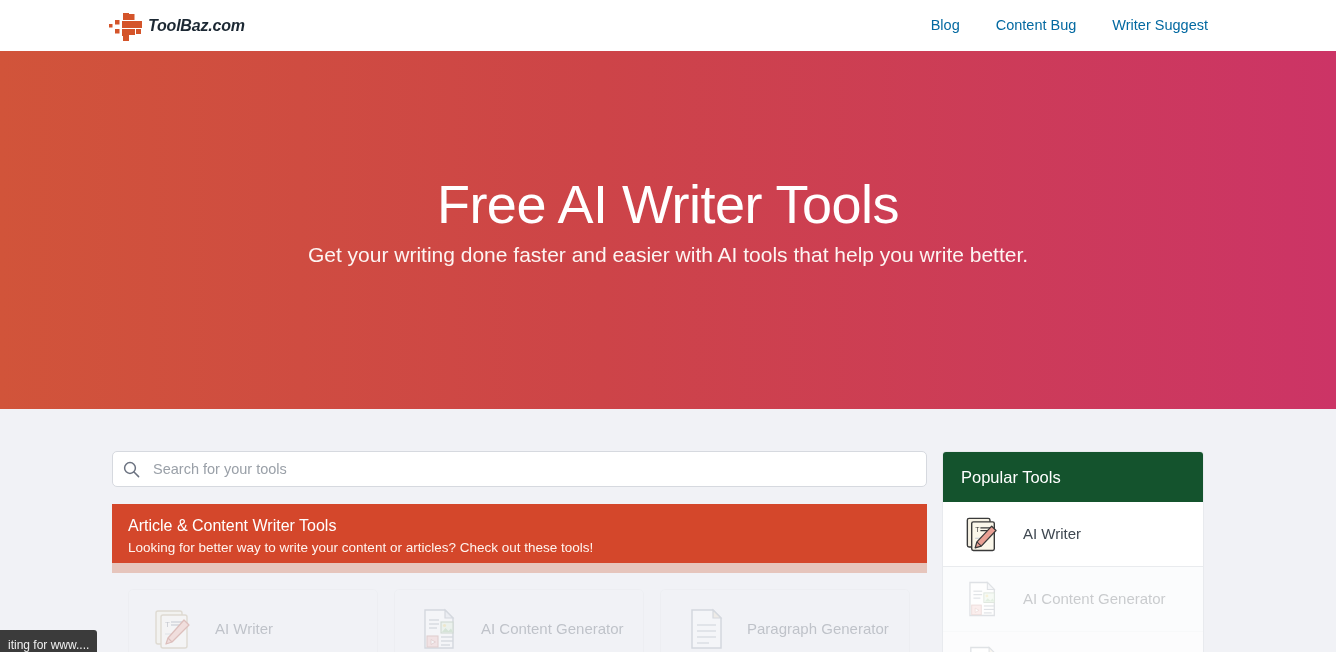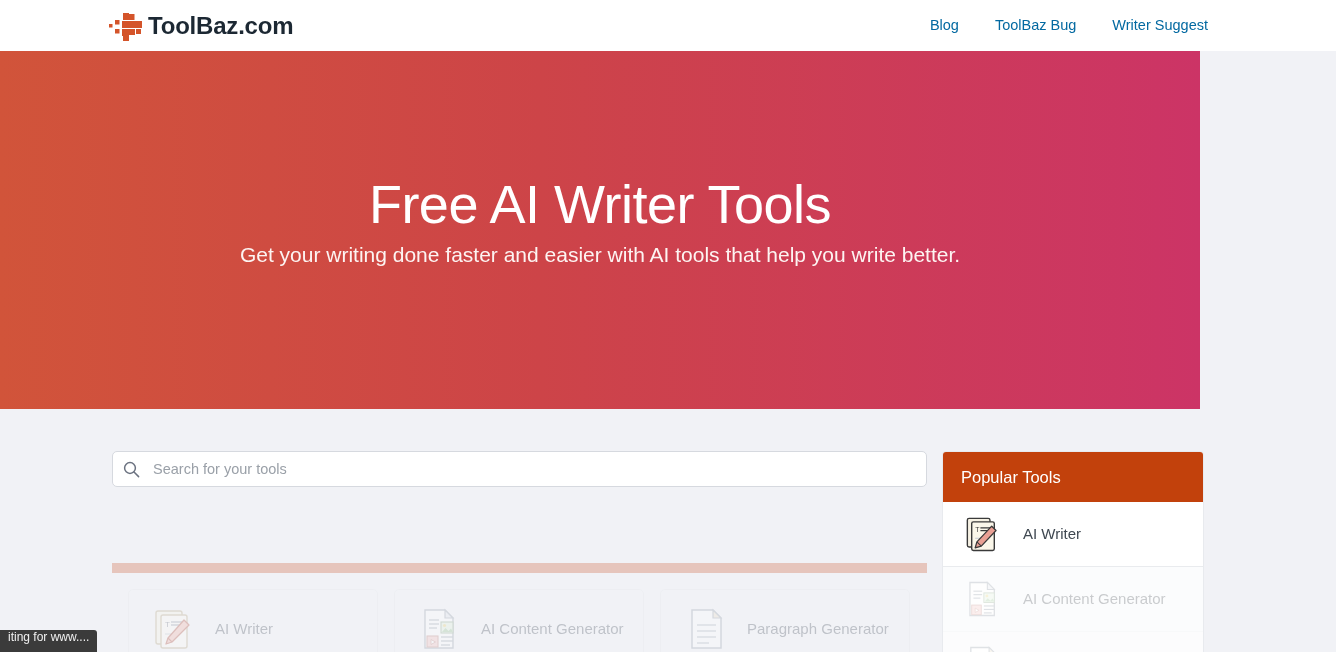--- a/index.html
+++ b/index.html
@@ -20,36 +20,36 @@
   .brand {
     position: absolute; left: 108px; top: 0; height: 51px;
     display: flex; align-items: center; gap: 0px;
     text-decoration: none;
   }
   .logo-mark {
     position: relative; width: 40px; height: 36px; flex: none;
   }
   .logo-mark svg { display: block; }
   .brand-text {
-    font-size: 24px; font-weight: bold; color: #1c2833;
-    letter-spacing: -0.2px; line-height: 1;
+    font-size: 16px; font-weight: bold; color: #1c2833;
+    letter-spacing: -0.2px; line-height: 1; font-style: italic;
   }
   .nav-links {
     position: absolute; right: 128px; top: 0; height: 51px;
     display: flex; align-items: center; gap: 36px;
   }
   .nav-links a {
     font-size: 14.5px; color: #0369a1; text-decoration: none;
     line-height: 1; white-space: nowrap;
   }
 
   
   .hero {
     position: absolute; top: 51px; left: 0;
-    width: 1200px; height: 358px;
+    width: 1336px; height: 358px;
     background: linear-gradient(90deg, #d1543a 0%, #cd4448 45%, #cc3466 100%);
     display: flex; flex-direction: column;
     align-items: center;
   }
   .hero-title {
     margin-top: 124px;
     font-size: 54px; font-weight: 400; color: #ffffff;
     line-height: 1.1; letter-spacing: -0.5px;
   }
   .hero-sub {
@@ -135,21 +135,21 @@
   .popular {
     position: absolute; left: 942px; top: 42px;
     width: 262px; height: 205px;
     background: #ffffff;
     border-radius: 4px;
     overflow: hidden;
     border: 1px solid #e8eaee;
     border-bottom: none;
   }
   .popular-head {
-    height: 50px; background: #c2410c;
+    height: 50px; background: #14532d;
     display: flex; align-items: center; padding-left: 18px;
   }
   .popular-head span {
     font-size: 16.5px; color: #ffffff; line-height: 1;
   }
   .popular-item {
     height: 65px; background: #ffffff;
     border-bottom: 1px solid #e9ebee;
     display: flex; align-items: center;
     padding-left: 20px; gap: 20px;
@@ -160,21 +160,21 @@
   }
   .popular-item.faded { opacity: 0.28; background: #f4f5f8; }
 
   
   .statusbar {
     position: absolute; left: 0; top: 630px;
     height: 22px;
     background: #3b3b3b;
     color: #f0f0f0;
     font-size: 12px;
-    display: flex; align-items: flex-start;
+    display: flex; align-items: flex-end;
     padding: 0 8px;
     border-top-right-radius: 3px;
     white-space: nowrap;
     overflow: hidden;
   }
 </style>
 </head>
 <body>
 
 <div class="navbar">
@@ -196,21 +196,21 @@
         <rect x="28" y="21" width="5" height="5" fill="#d4542a"></rect>
         <rect x="15" y="28" width="6" height="5" fill="#d4542a"></rect>
         <rect x="21" y="21" width="6" height="6" fill="#d4542a"></rect>
       </svg>
     </span>
     <span class="brand-text">ToolBaz.com</span>
   </a>
 
   <nav class="nav-links">
     <a href="#">Blog</a>
-    <a href="#">ToolBaz Bug</a>
+    <a href="#">Content Bug</a>
     <a href="#">Writer Suggest</a>
   </nav>
 </div>
 
 <div class="hero">
   <h1 class="hero-title">Free AI Writer Tools</h1>
   <p class="hero-sub">Get your writing done faster and easier with AI tools that help you write better.</p>
 </div>
 
 <div class="content">
@@ -218,20 +218,24 @@
   <div class="search-wrap">
     <span class="search-icon">
       <svg width="17" height="17" viewBox="0 0 17 17">
         <circle cx="7" cy="7" r="5.4" fill="none" stroke="#6b7280" stroke-width="1.5"></circle>
         <line x1="11" y1="11" x2="15.6" y2="15.6" stroke="#6b7280" stroke-width="1.5" stroke-linecap="round"></line>
       </svg>
     </span>
     <input class="search-input" type="text" placeholder="Search for your tools" style="">
   </div>
 
+  <div class="section-head">
+    <div class="section-title">Article &amp; Content Writer Tools</div>
+    <div class="section-sub">Looking for better way to write your content or articles? Check out these tools!</div>
+  </div>
   <div class="section-strip"></div>
 
   <div class="tool-grid">
 
     <div class="tool-card">
       <span class="ticon">
         <svg width="46" height="46" viewBox="0 0 46 46">
           <rect x="5" y="5" width="26" height="33" rx="2" fill="#f7f2e4" stroke="#b9ab8a" stroke-width="1.4"></rect>
           <rect x="10" y="9" width="26" height="33" rx="2" fill="#fdfbf4" stroke="#b9ab8a" stroke-width="1.4"></rect>
           <text x="14" y="21" font-size="8" fill="#6b7280" font-family="Liberation Sans, sans-serif">T</text>

